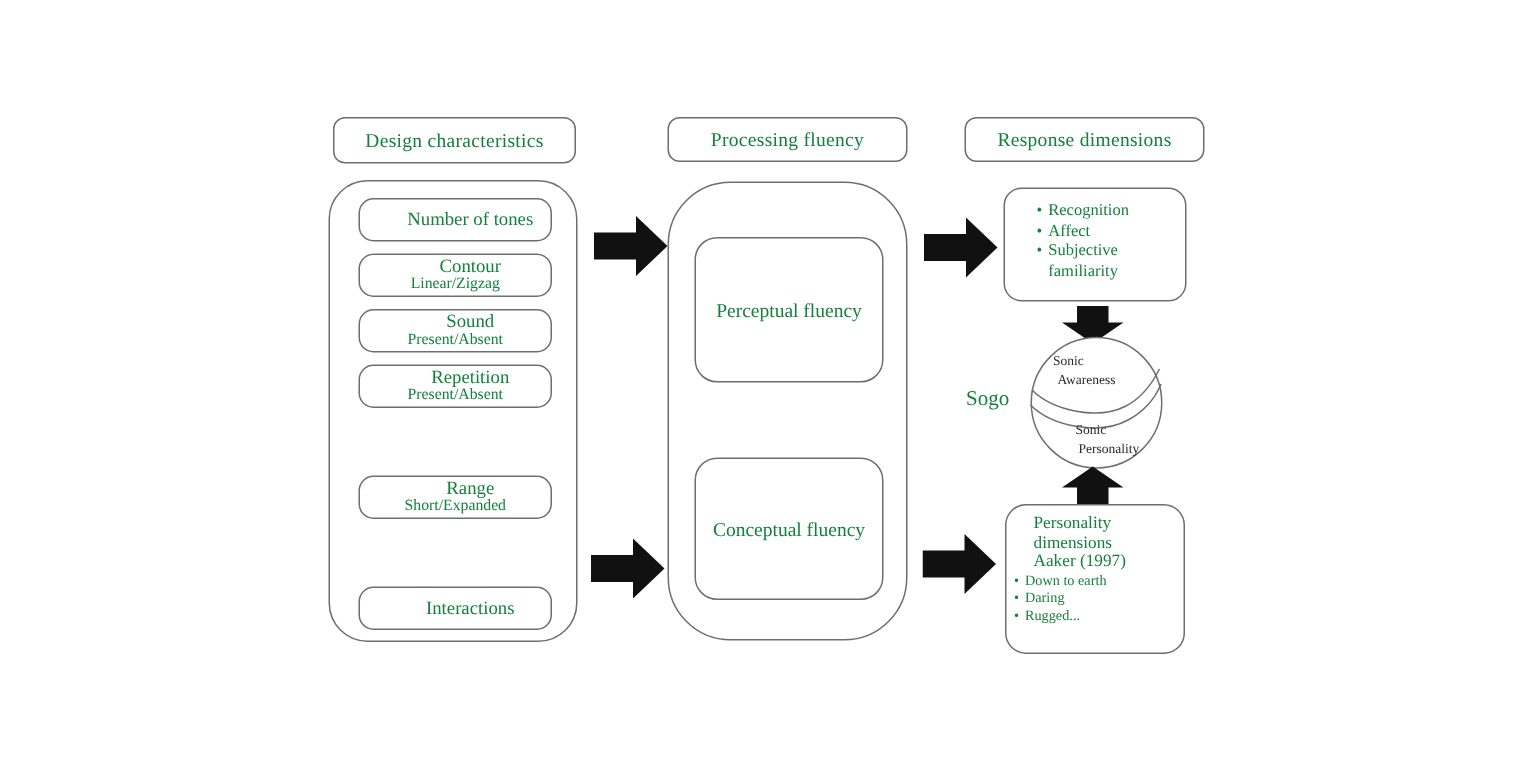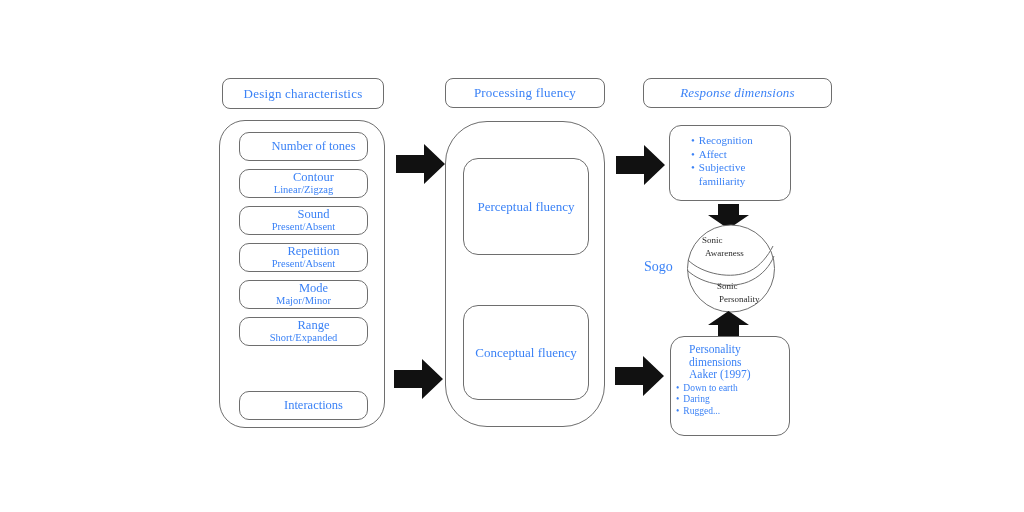--- a/index.html
+++ b/index.html
@@ -1,18 +1,18 @@
 <!DOCTYPE html>
 <html><head>
 <meta charset="utf-8">
 <style>
   html,body{margin:0;padding:0;background:#fff;}
   #canvas{
     position:relative;width:1024px;height:512px;background:#ffffff;overflow:hidden;
-    font-family:"Liberation Serif","DejaVu Serif",serif;color:#3b82f6;
+    font-family:"Liberation Serif","DejaVu Serif",serif;color:#15803d;
   }
   .abs{position:absolute;box-sizing:border-box;}
   .rbox{border:1px solid #6e6e6e;background:#fff;}
   .header-box{
     border-radius:8px;display:flex;align-items:center;justify-content:center;
     font-size:13px;letter-spacing:.2px;
   }
   .container-box{border-radius:26px;}
   .item-box{
     left:19px;width:129px;height:29px;border-radius:10px;
@@ -56,24 +56,20 @@
       <span class="item-sub">Linear/Zigzag</span>
     </div>
     <div class="abs rbox item-box" style="top:85px;">
       <span class="item-title">Sound</span>
       <span class="item-sub">Present/Absent</span>
     </div>
     <div class="abs rbox item-box" style="top:122px;">
       <span class="item-title">Repetition</span>
       <span class="item-sub">Present/Absent</span>
     </div>
-    <div class="abs rbox item-box" style="top:159px;">
-      <span class="item-title">Mode</span>
-      <span class="item-sub">Major/Minor</span>
-    </div>
     <div class="abs rbox item-box" style="top:196px;">
       <span class="item-title">Range</span>
       <span class="item-sub">Short/Expanded</span>
     </div>
     <div class="abs rbox item-box" style="top:270px;">
       <span class="item-title">Interactions</span>
     </div>
   </div>
 
   <div class="abs" style="left:396px;top:143px;">
@@ -104,21 +100,21 @@
     <svg class="arrow-svg" width="50" height="42" viewBox="0 0 50 42">
       <polygon points="0,12 28,12 28,1 49,21 28,41 28,30 0,30" fill="#111111"></polygon>
     </svg>
   </div>
   <div class="abs" style="left:615px;top:355px;">
     <svg class="arrow-svg" width="50" height="42" viewBox="0 0 50 42">
       <polygon points="0,12 28,12 28,1 49,21 28,41 28,30 0,30" fill="#111111"></polygon>
     </svg>
   </div>
 
-  <div class="abs rbox header-box" style="left:643px;top:78px;width:189px;height:30px;font-style:italic;">
+  <div class="abs rbox header-box" style="left:643px;top:78px;width:160px;height:30px;">
     <span>Response dimensions</span>
   </div>
 
   <div class="abs rbox resp-box" style="left:669px;top:125px;width:122px;height:76px;">
     <ul class="bullet-list">
       <li class="bullet-row">
         <span class="dot">•</span>
         <span>Recognition</span>
       </li>
       <li class="bullet-row">

